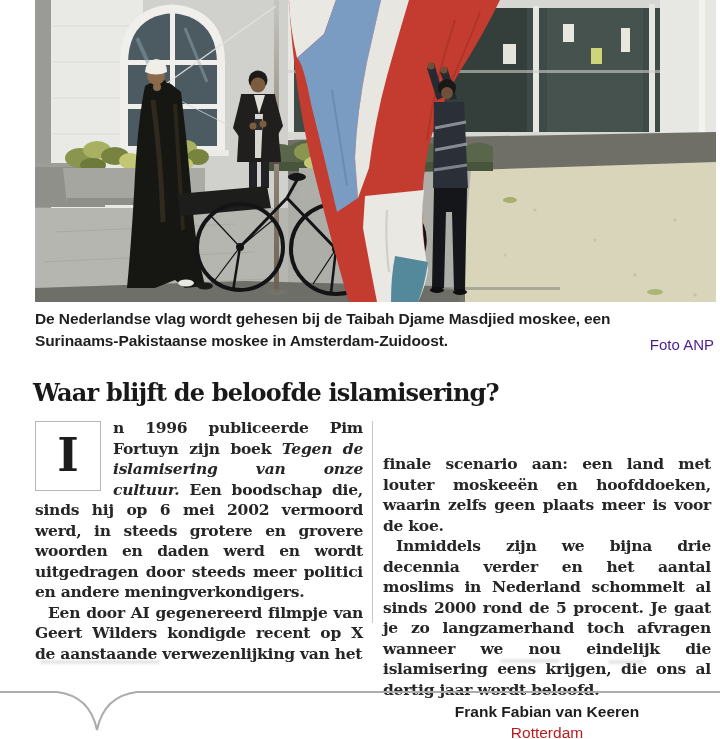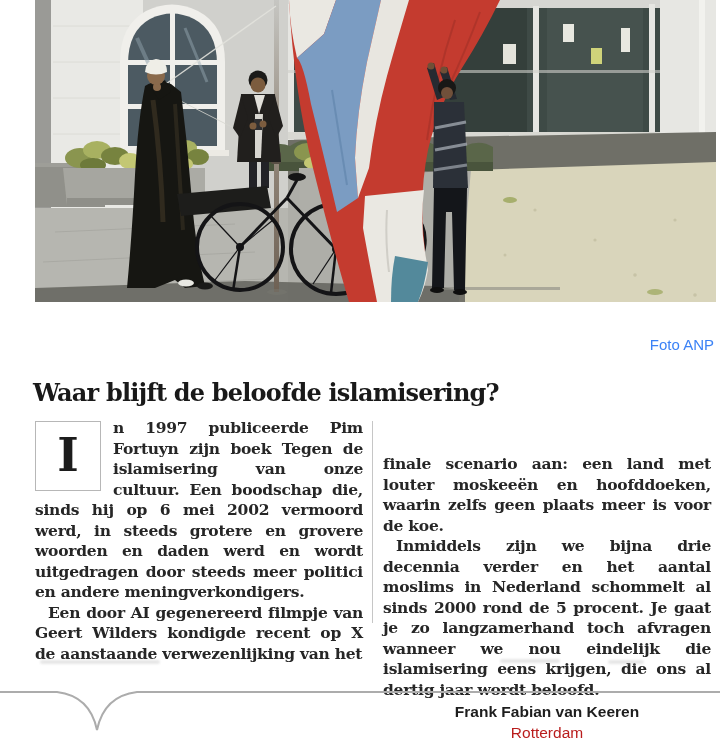--- a/index.html
+++ b/index.html
@@ -4,39 +4,39 @@
 <style>
   html,body{margin:0;padding:0;background:#ffffff;}
   .page{position:relative;width:720px;height:739px;background:#ffffff;overflow:hidden;
         font-family:"Liberation Sans",sans-serif;}
   
   .photo{position:absolute;left:35px;top:0;width:681px;height:302px;overflow:hidden;background:#c9c9c5;}
   
   .caption{position:absolute;left:35px;top:308px;width:681px;height:46px;}
   .caption-text{margin:0;width:652px;font-weight:bold;font-size:15.5px;line-height:21.5px;
                 color:#1f1f1f;letter-spacing:-0.1px;}
-  .caption-credit{position:absolute;right:2px;bottom:1px;font-size:15px;font-weight:400;color:#3b82f6;}
+  .caption-credit{position:absolute;right:2px;bottom:1px;font-size:15px;font-weight:400;color:#4c1d95;}
   
   .headline{position:absolute;left:33px;top:372px;width:670px;margin:0;
             font-family:"DejaVu Serif",serif;font-weight:bold;font-size:24px;line-height:42px;
             color:#191919;letter-spacing:-0.8px;}
   
   .article{position:absolute;left:35px;top:418px;width:676px;height:252px;
            font-family:"DejaVu Serif",serif;font-weight:700;font-size:15.5px;line-height:20.5px;
            color:#262626;letter-spacing:-0.25px;}
   .col{position:absolute;top:0;}
   .col-left{left:0;width:328px;}
   .col-right{left:348px;width:328px;margin-top:36px;}
   .col-divider{position:absolute;left:337px;top:3px;width:1px;height:202px;background:#c6c6c6;}
   .article p{margin:0;text-align:justify;}
   .graf-indent{text-indent:13px;}
   .dropcap-box{float:left;width:64px;height:68px;border:1.5px solid #b7b7b7;margin:3px 12px 7px 0;
                text-align:center;line-height:66px;font-family:"DejaVu Serif",serif;
                font-size:46px;font-weight:bold;color:#1c1c1c;background:#ffffff;}
-  .italic{}
+  .italic{font-style:italic;}
   .signature{margin-top:1px;text-align:center;font-family:"Liberation Sans",sans-serif;
              letter-spacing:0;}
   .sig-name{font-size:15.5px;font-weight:bold;color:#1d1d1d;line-height:21px;}
   .sig-city{font-size:15.5px;font-weight:400;color:#b91c1c;line-height:21px;}
   
   .bottom-divider{position:absolute;left:0;top:686px;width:720px;height:53px;}
   .remnant{position:absolute;background:#c9c9c9;opacity:.45;border-radius:2px;filter:blur(1px);}
 </style>
 </head>
 <body>
@@ -240,29 +240,30 @@
         <line x1="400" y1="150" x2="432" y2="144" stroke="#9fa5ad" stroke-width="3" opacity="0.8"></line>
         <line x1="399" y1="170" x2="432" y2="165" stroke="#9fa5ad" stroke-width="3" opacity="0.7"></line>
         <path d="M 399 188 L 432 188 L 430 290 L 419 290 L 417 212 L 411 212 L 409 288 L 397 288 Z" fill="#14161a"></path>
         <ellipse cx="402" cy="290" rx="7" ry="3" fill="#0e0e0e"></ellipse>
         <ellipse cx="425" cy="292" rx="7" ry="3" fill="#0e0e0e"></ellipse>
       </g>
     </svg>
   </div>
 
   <div class="caption">
+    <p class="caption-text">De Nederlandse vlag wordt gehesen bij de Taibah Djame Masdjied moskee, een Surinaams-Pakistaanse moskee in Amsterdam-Zuidoost.</p>
     <span class="caption-credit">Foto ANP</span>
   </div>
 
   <h1 class="headline">Waar blijft de beloofde islamisering?</h1>
 
   <div class="article">
     <div class="col col-left">
       <p>
-        <span class="dropcap-box">I</span><span>n 1997 publiceerde Pim Fortuyn zijn boek </span><span class="italic">Tegen de islamisering van onze cultuur.</span><span> Een boodschap die, sinds hij op 6 mei 2002 vermoord werd, in steeds grotere en grovere woorden en daden werd en wordt uitgedragen door steeds meer politici en andere meningverkondigers.</span>
+        <span class="dropcap-box">I</span><span>n 1996 publiceerde Pim Fortuyn zijn boek </span><span class="italic">Tegen de islamisering van onze cultuur.</span><span> Een boodschap die, sinds hij op 6 mei 2002 vermoord werd, in steeds grotere en grovere woorden en daden werd en wordt uitgedragen door steeds meer politici en andere meningverkondigers.</span>
       </p>
       <p class="graf-indent">Een door AI gegenereerd filmpje van Geert Wilders kondigde recent op X de aanstaande verwezenlijking van het</p>
     </div>
     <div class="col-divider"></div>
     <div class="col col-right">
       <p>finale scenario aan: een land met louter moskeeën en hoofddoeken, waarin zelfs geen plaats meer is voor de koe.</p>
       <p class="graf-indent">Inmiddels zijn we bijna drie decennia verder en het aantal moslims in Nederland schommelt al sinds 2000 rond de 5 procent. Je gaat je zo langzamerhand toch afvragen wanneer we nou eindelijk die islamisering eens krijgen, die ons al dertig jaar wordt beloofd.</p>
       <div class="signature">
         <div class="sig-name">Frank Fabian van Keeren</div>
         <div class="sig-city">Rotterdam</div>

